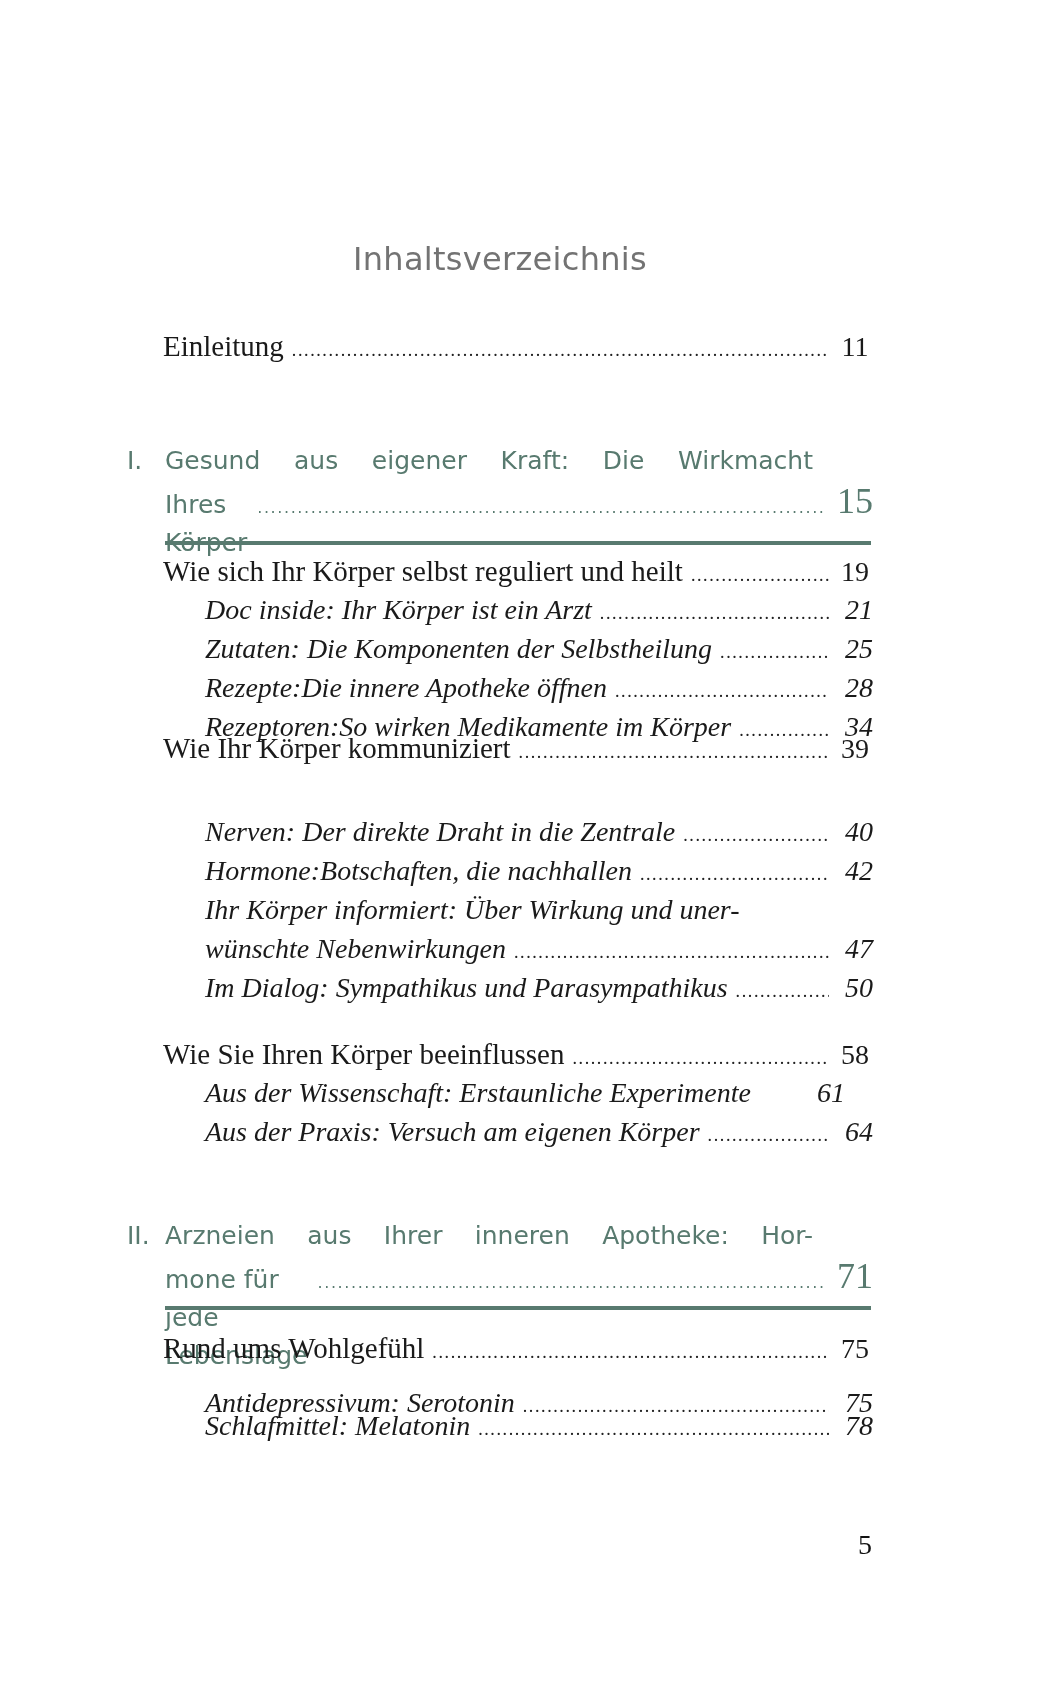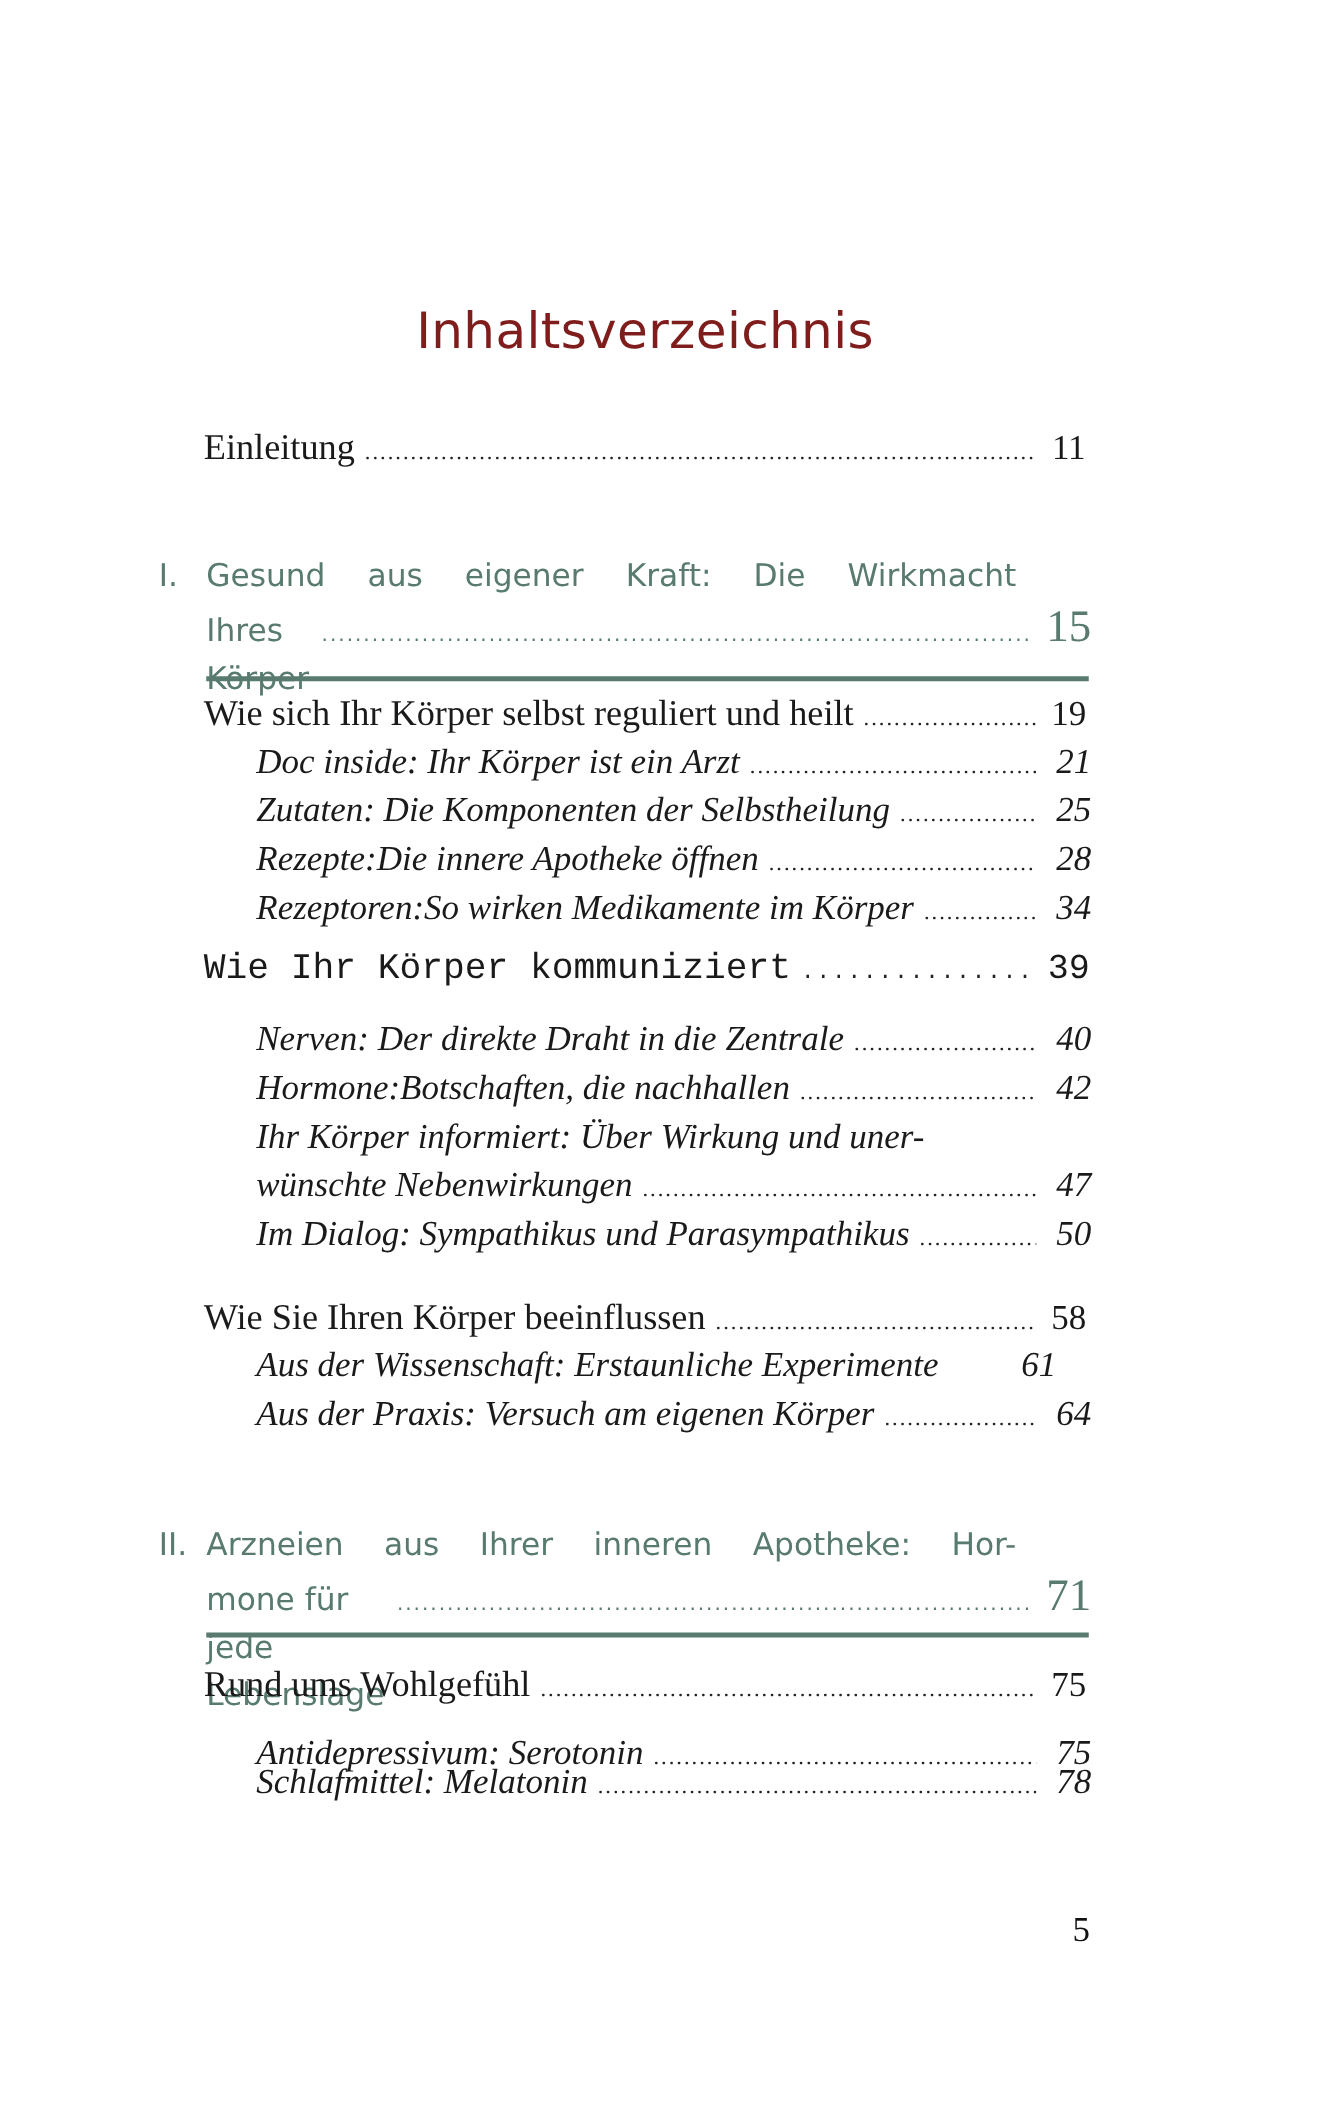--- a/index.html
+++ b/index.html
@@ -3,24 +3,24 @@
   <meta charset="utf-8">
   <style>
     html, body { margin: 0; padding: 0; background: #ffffff; }
     body {
       width: 1063px; height: 1693px; position: relative; overflow: hidden;
       font-family: "Liberation Serif", "DejaVu Serif", serif;
       color: #1a1a1a;
     }
     .title {
       position: absolute; left: 0; width: 1000px; top: 212px;
-      text-align: center; padding-left: 16px;
+      text-align: center; padding-left: 0;
       font-family: "DejaVu Sans", "Liberation Sans", sans-serif;
-      font-size: 40px; line-height: 52px; letter-spacing: 0.3px;
-      color: #7f1d1d; font-weight: normal;
+      font-size: 32px; line-height: 52px; letter-spacing: 0.3px;
+      color: #737373; font-weight: normal;
     }
     .toc { position: absolute; left: 0; top: 0; width: 1063px; }
     .row {
       position: absolute; left: 163px; width: 710px; height: 36px;
       display: flex; align-items: baseline;
       font-size: 29px; line-height: 36px;
     }
     .row.sub { left: 205px; width: 668px; font-style: italic; font-size: 28px; }
     .row .txt { white-space: nowrap; }
     .row .dots {
@@ -64,21 +64,21 @@
   </style>
 </head>
 <body>
 
 <div>
 
   <h1 class="title">Inhaltsverzeichnis</h1>
 
   <div class="toc">
 
-    <div class="row main" style="top:340px;">
+    <div class="row main" style="top:328px;">
       <span class="txt">Einleitung</span>
       <span class="dots"></span>
       <span class="pg">11</span>
     </div>
 
     <div class="chap" style="top:442px;">
       <span class="num">I.</span>
       <div class="line1">
         <span>Gesund</span>
         <span>aus</span>
@@ -114,21 +114,21 @@
       <span class="txt">Rezepte:Die innere Apotheke öffnen</span>
       <span class="dots"></span>
       <span class="pg">28</span>
     </div>
     <div class="row sub" style="top:709px;">
       <span class="txt">Rezeptoren:So wirken Medikamente im Körper</span>
       <span class="dots"></span>
       <span class="pg">34</span>
     </div>
 
-    <div class="row main" style="top:757px;font-family:Liberation Mono, monospace;">
+    <div class="row main" style="top:730px;">
       <span class="txt">Wie Ihr Körper kommuniziert</span>
       <span class="dots"></span>
       <span class="pg">39</span>
     </div>
     <div class="row sub" style="top:814px;">
       <span class="txt">Nerven: Der direkte Draht in die Zentrale</span>
       <span class="dots"></span>
       <span class="pg">40</span>
     </div>
     <div class="row sub" style="top:853px;">

